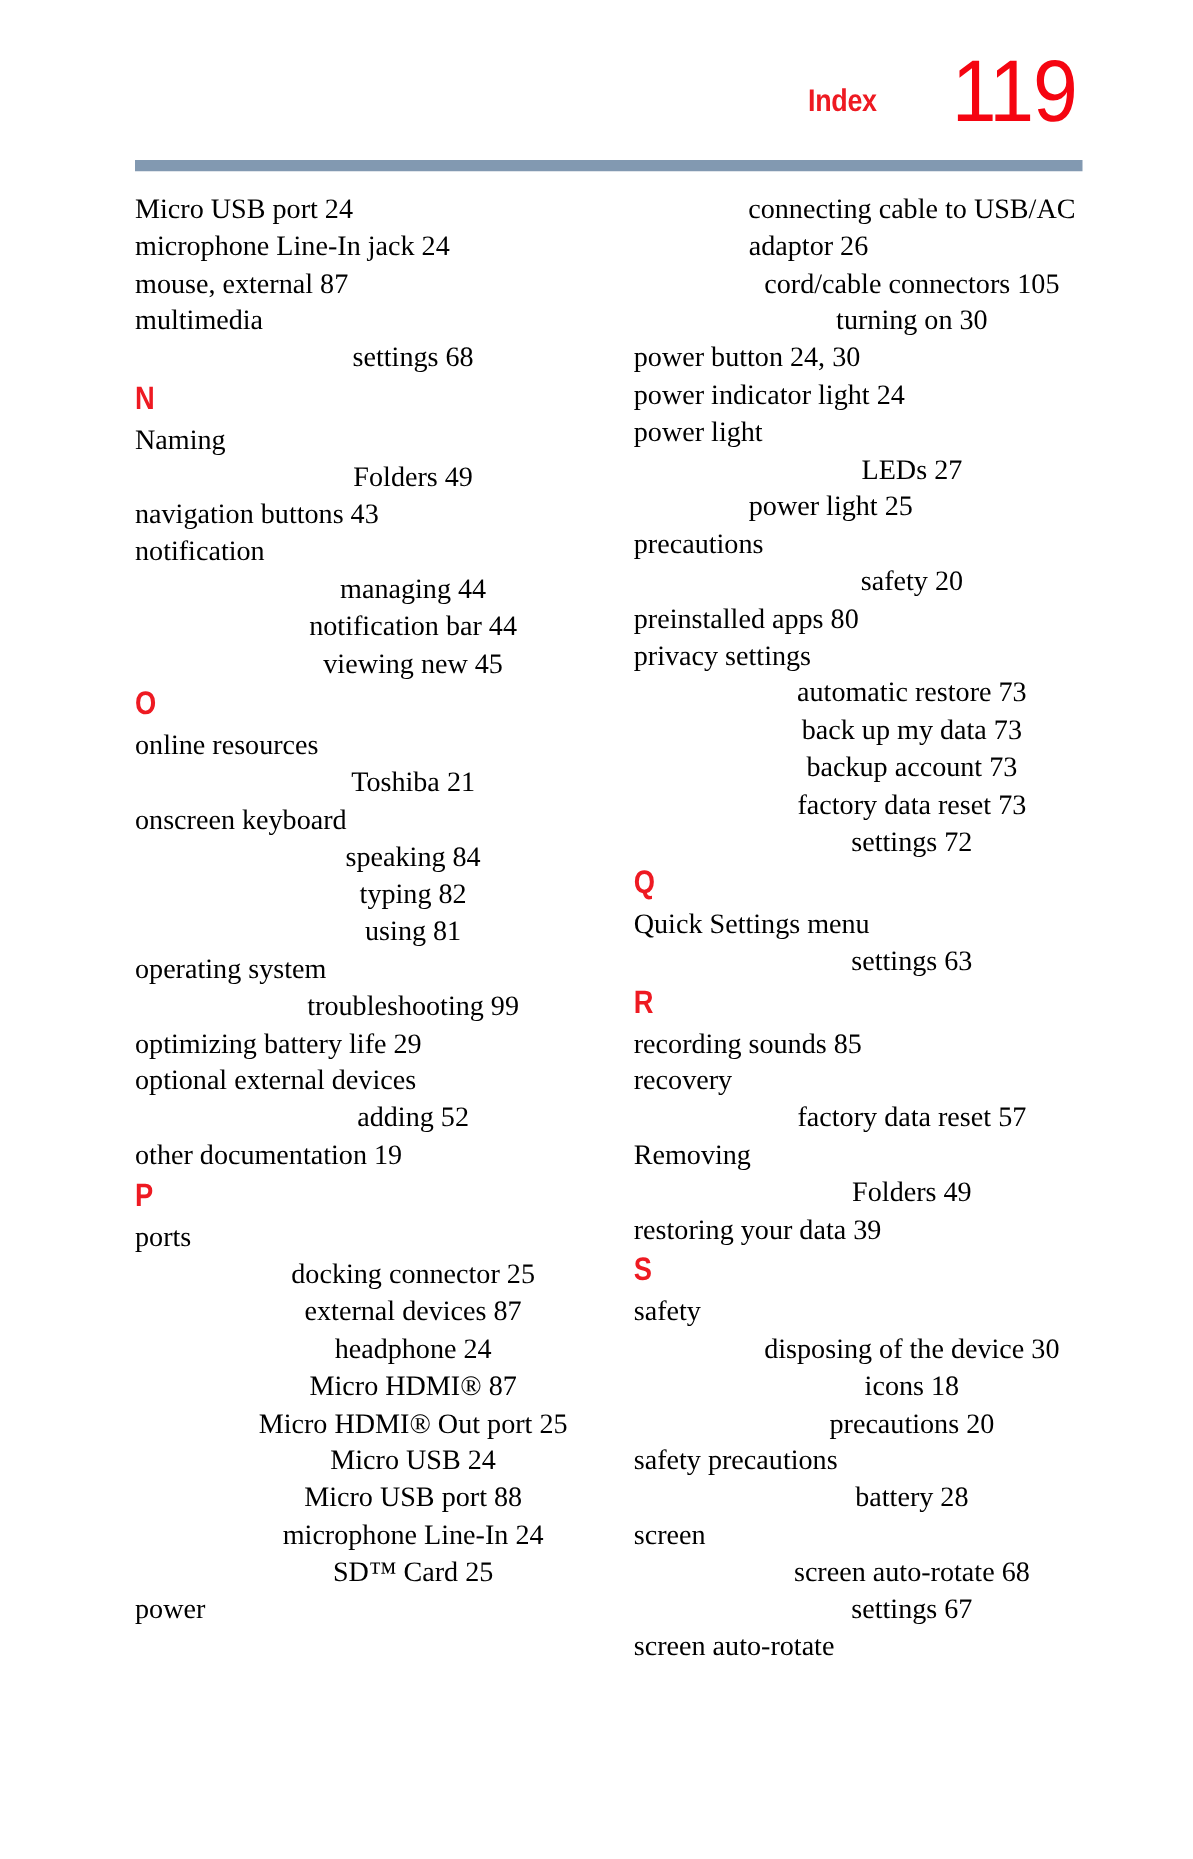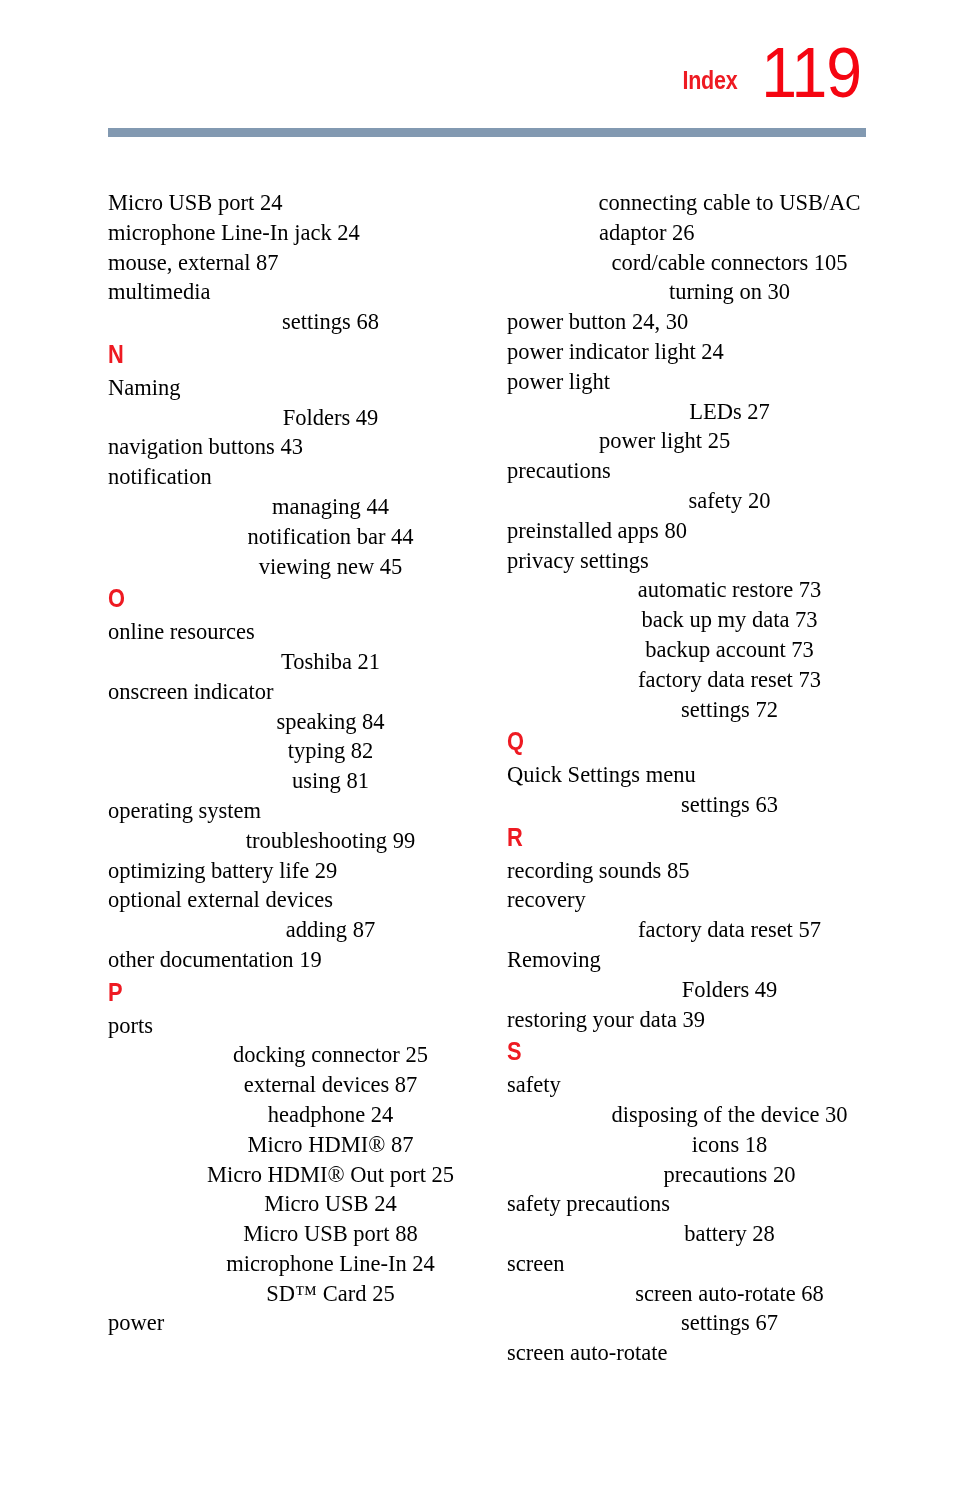--- a/index.html
+++ b/index.html
@@ -23,21 +23,21 @@
     top: 0;
     width: 954px;
     height: 120px;
   }
   #header-inner {
     position: absolute;
     right: 88px;
     top: 38px;
     display: flex;
     align-items: baseline;
-    gap: 16px;
+    gap: 52px;
   }
   #index-label {
     font-family: "Liberation Sans", "DejaVu Sans", sans-serif;
     font-weight: bold;
     font-size: 25px;
     letter-spacing: -0.3px;
     color: #ee1a22;
     transform: scaleX(0.86);
     transform-origin: right baseline;
     line-height: 1;
@@ -68,21 +68,20 @@
   
   #columns {
     position: absolute;
     left: 0;
     top: 152px;
     width: 954px;
     display: flex;
   }
   .column {
     width: 399px;
-    margin-top: 36px;
   }
   #column-left  { margin-left: 108px; }
   #column-right { margin-left: 0px; }
 
   .entry {
     font-size: 22.5px;
     line-height: 29.8px;
     white-space: nowrap;
     color: #000;
   }
@@ -126,29 +125,29 @@
       <div class="entry lvl0">Naming</div>
       <div class="entry lvl1">Folders 49</div>
       <div class="entry lvl0">navigation buttons 43</div>
       <div class="entry lvl0">notification</div>
       <div class="entry lvl1">managing 44</div>
       <div class="entry lvl1">notification bar 44</div>
       <div class="entry lvl1">viewing new 45</div>
       <div class="section-letter">O</div>
       <div class="entry lvl0">online resources</div>
       <div class="entry lvl1">Toshiba 21</div>
-      <div class="entry lvl0">onscreen indicator</div>
+      <div class="entry lvl0">onscreen keyboard</div>
       <div class="entry lvl1">speaking 84</div>
       <div class="entry lvl1">typing 82</div>
       <div class="entry lvl1">using 81</div>
       <div class="entry lvl0">operating system</div>
       <div class="entry lvl1">troubleshooting 99</div>
       <div class="entry lvl0">optimizing battery life 29</div>
       <div class="entry lvl0">optional external devices</div>
-      <div class="entry lvl1">adding 87</div>
+      <div class="entry lvl1">adding 52</div>
       <div class="entry lvl0">other documentation 19</div>
       <div class="section-letter">P</div>
       <div class="entry lvl0">ports</div>
       <div class="entry lvl1">docking connector 25</div>
       <div class="entry lvl1">external devices 87</div>
       <div class="entry lvl1">headphone 24</div>
       <div class="entry lvl1">Micro HDMI® 87</div>
       <div class="entry lvl1">Micro HDMI® Out port 25</div>
       <div class="entry lvl1">Micro USB 24</div>
       <div class="entry lvl1">Micro USB port 88</div>

